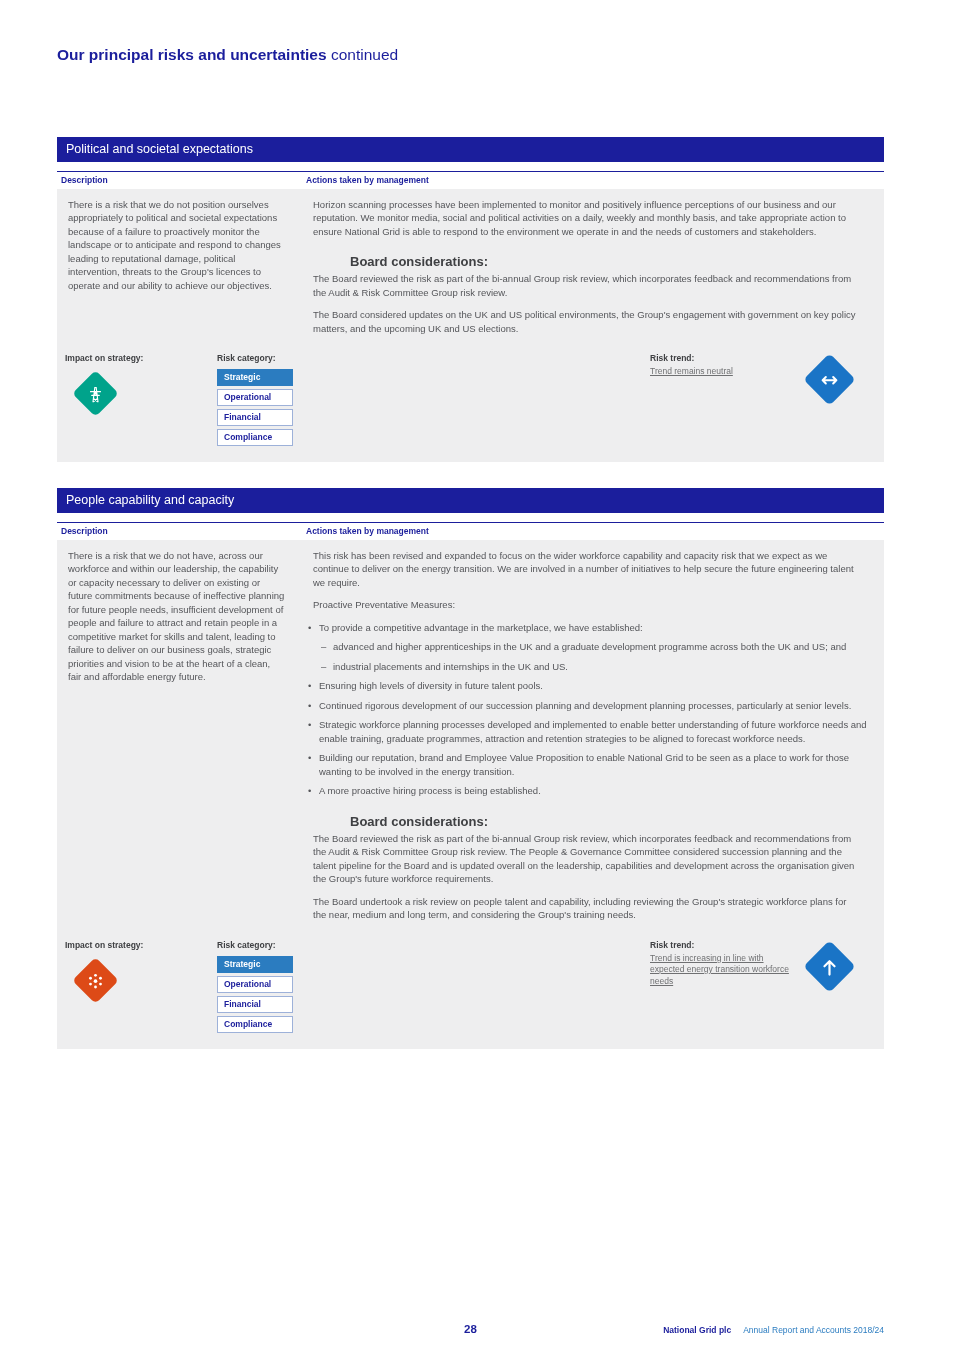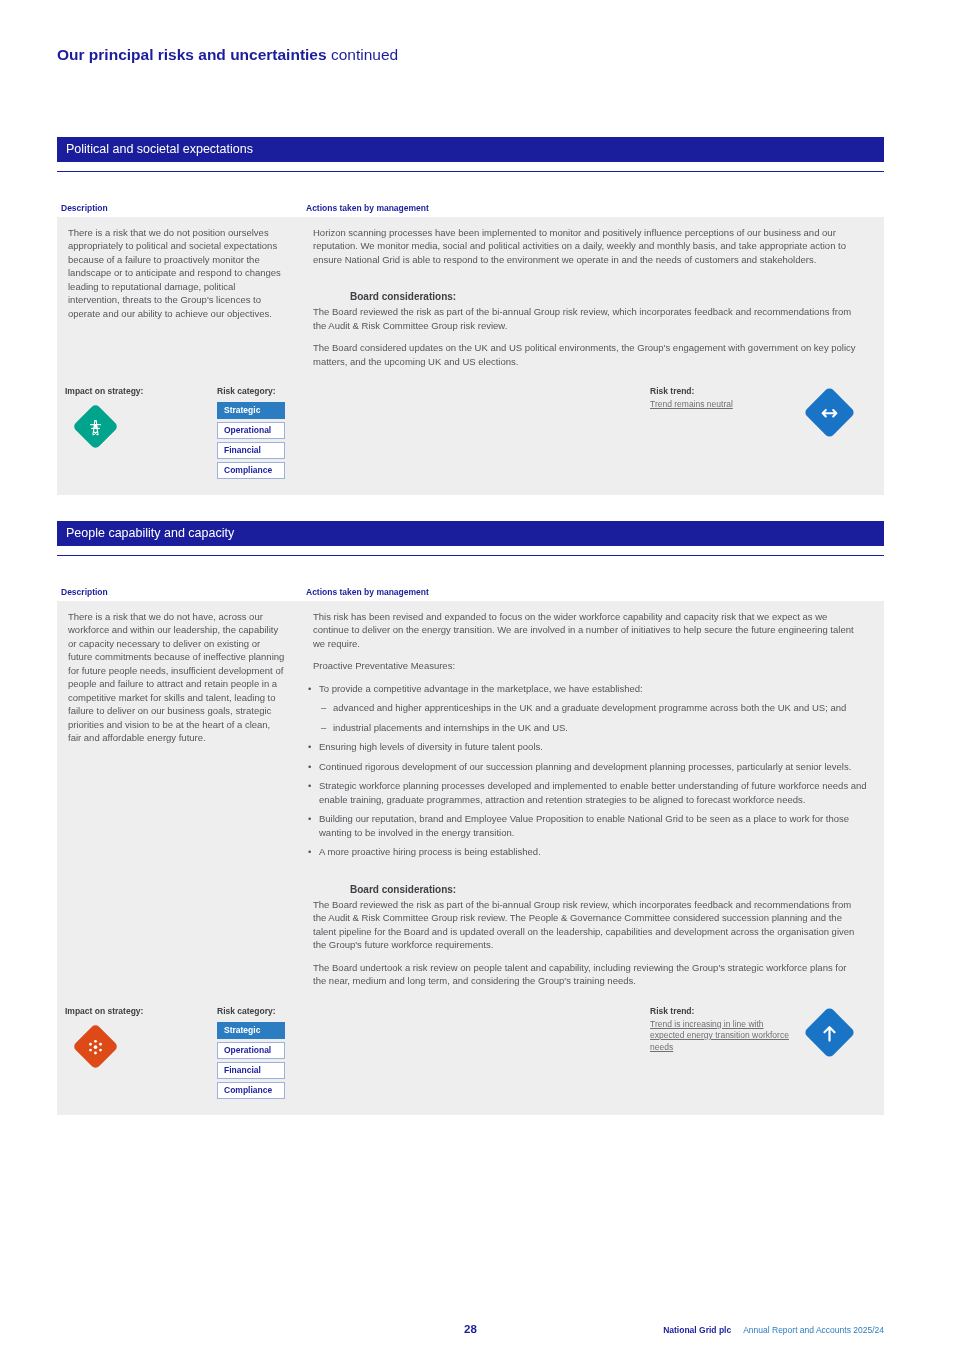--- a/index.html
+++ b/index.html
@@ -10,43 +10,43 @@
 
   h1.page-title { margin:0; font-size:15.5px; line-height:1.2; color:#1b1e9c; font-weight:bold; }
   h1.page-title .t-cont { font-weight:normal; color:#1b1e9c; }
 
   .risk-block { margin-top:72px; }
   .risk-block.second { margin-top:26px; }
   .risk-header { background:#1b1e9c; color:#ffffff; font-size:12.5px; font-weight:normal; padding:5px 9px 6px; }
 
   .col-heads { display:flex; border-top:1px solid #1b1e9c; margin-top:9px; padding:3px 0 4px; background:#fff; }
   .ch-desc { width:249px; flex:none; padding-left:4px; }
-  .col-head { color:#1b1e9c; font-weight:bold; font-size:8.5px;margin-top:28px; }
+  .col-head { color:#1b1e9c; font-weight:bold; font-size:8.5px; }
   .ch-actions { flex:1; }
 
   .panel { background:#eeeeef; padding:9px 16px 16px 4px; }
   .cols { display:flex; }
   .col-desc { width:245px; flex:none; padding-right:14px; }
   .col-actions { flex:1; }
   .panel p { margin:0 7px 9px; font-size:9.5px; line-height:1.42; color:#55565a; }
   .panel p:last-child { margin-bottom:0; }
-  .board-head { font-size:10px; font-weight:bold; color:#3f4043; margin:25px 0 3px;padding-left:44px; }
+  .board-head { font-size:13px; font-weight:bold; color:#3f4043; margin:16px 0 3px;padding-left:44px; }
   .ppm { margin-bottom:6px; }
 
   .bullet { position:relative; padding-left:13px; font-size:9.5px; line-height:1.42; margin:0 0 6px; }
   .bullet::before { content:"\2022"; position:absolute; left:2px; top:0; color:#55565a; }
   .subbullet { position:relative; padding-left:27px; font-size:9.5px; line-height:1.42; margin:0 0 6px; }
   .subbullet::before { content:"\2013"; position:absolute; left:15px; top:0; color:#55565a; }
 
   .meta-row { display:flex; align-items:flex-start; margin-top:18px; padding-left:4px; }
   .meta-label { font-size:8.5px; font-weight:bold; color:#3f4043; }
   .meta-impact { width:152px; flex:none; }
   .meta-category { width:120px; flex:none; }
   .cat-list { margin-top:6px; display:flex; flex-direction:column; gap:3px; }
-  .cat-box { width:68px; font-size:8.5px; font-weight:bold; color:#1b1e9c; background:#ffffff; border:1px solid #9db1d9; padding:2px 4px 3px 6px; }
+  .cat-box { width:76px; font-size:8.5px; font-weight:bold; color:#1b1e9c; background:#ffffff; border:1px solid #9db1d9; padding:2px 4px 3px 6px; }
   .cat-box.selected { background:#2b7cc0; border-color:#2b7cc0; color:#ffffff; }
   .meta-trend { margin-left:auto; width:140px; flex:none; }
   .trend-text { font-size:8.5px; color:#6f7072; line-height:1.35; margin-top:3px;text-decoration:underline; }
   .trend-diamond-wrap { width:78px; flex:none; display:flex; justify-content:center; padding-top:8px; }
 
   .diamond { transform:rotate(45deg); border-radius:5px; display:flex; align-items:center; justify-content:center; }
   .diamond svg { transform:rotate(-45deg); display:block; }
   .imp-diamond { width:33px; height:33px; margin:14px 0 0 14px; }
   .teal { background:#00a38b; }
   .red { background:#dd4a17; }
@@ -208,16 +208,16 @@
         </div>
       </div>
     </div>
 
   </div>
 
   <div class="footer">
     <div class="page-num">28</div>
     <div class="footer-right">
       <span class="f-company">National Grid plc</span>
-      <span class="f-report">Annual Report and Accounts 2025/24</span>
+      <span class="f-report">Annual Report and Accounts 2018/24</span>
     </div>
   </div>
 </div>
 
 </body></html>

